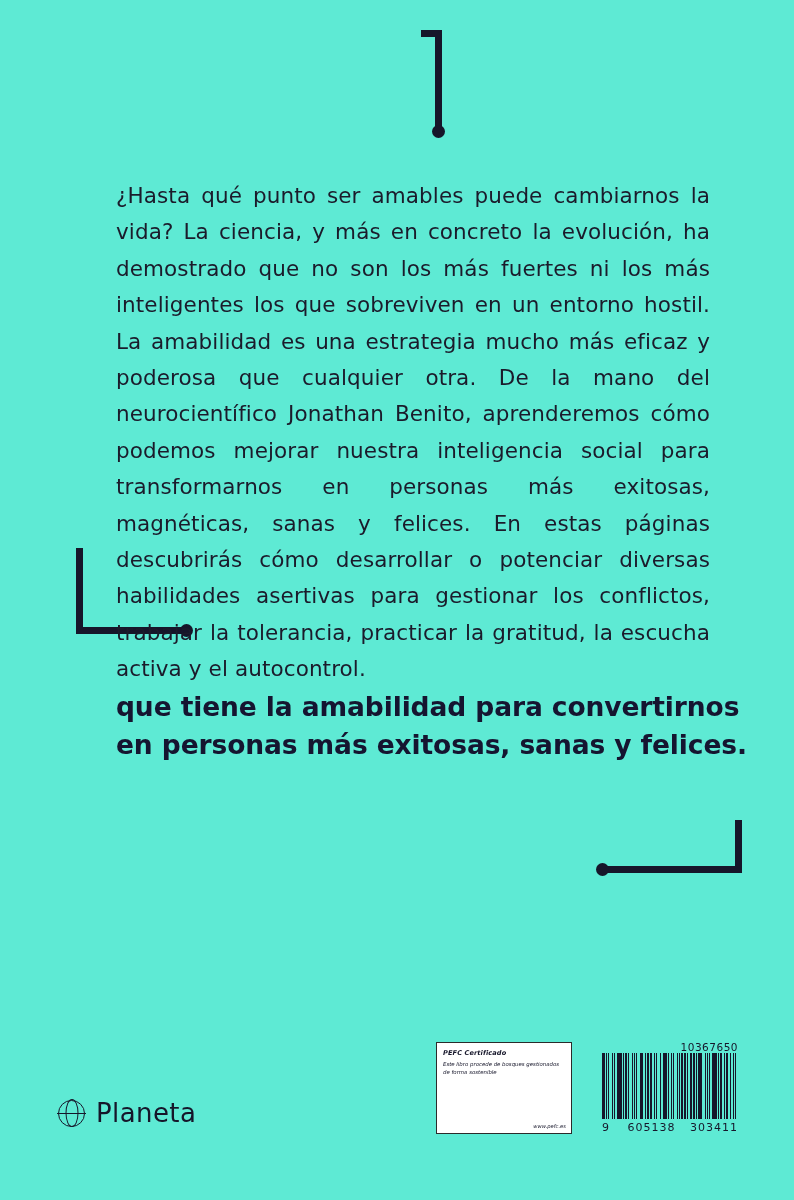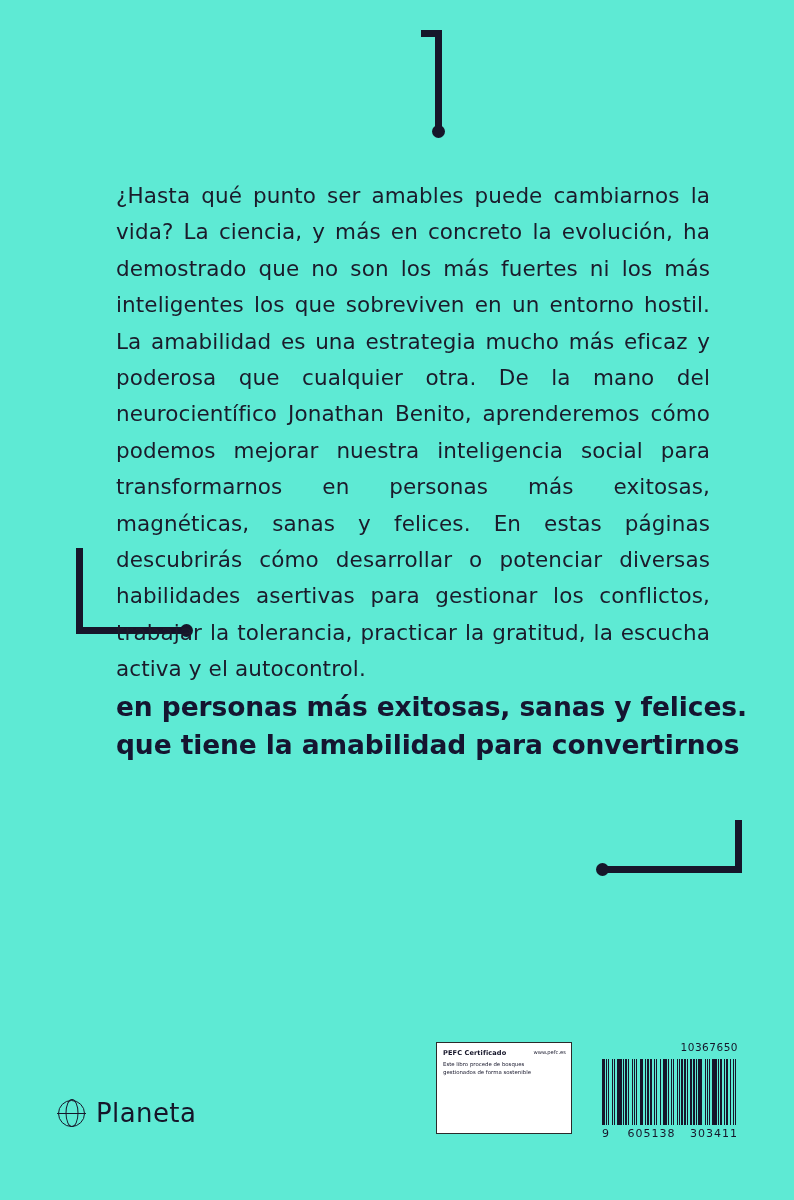--- a/index.html
+++ b/index.html
@@ -258,21 +258,23 @@
     font-family: "DejaVu Sans", sans-serif;
     font-size: 4.6px;
     color: #16162a;
     margin-top: 3px;
     letter-spacing: 0.1px;
   }
   #pefc-right {
     flex: 1;
     padding: 6px 5px 4px 6px;
     display: flex;
+    flex-direction: column;
     justify-content: space-between;
+    font-style: italic;
   }
   #pefc-right .title {
     font-family: "DejaVu Sans", sans-serif;
     font-weight: bold;
     font-size: 6.6px;
     color: #16162a;
     letter-spacing: 0.1px;
   }
   #pefc-right .desc {
     font-family: "DejaVu Sans", sans-serif;
@@ -294,21 +296,20 @@
     left: 602px;
     top: 1041px;
     width: 136px;
   }
   #barcode-top-number {
     font-family: "DejaVu Sans", sans-serif;
     font-size: 10.5px;
     color: #16162a;
     text-align: right;
     letter-spacing: 0.5px;
-    margin-bottom: 6px;
   }
   #barcode-bars {
     height: 66px;
     display: flex;
     align-items: flex-end;
     gap: 0;
     overflow: hidden;
   }
   #barcode-bars span {
     display: block;
@@ -346,22 +347,22 @@
 
   <div class="bracket" id="bracket-lower">
     <div class="arm-h"></div>
     <div class="arm-v"></div>
     <div class="dot"></div>
   </div>
 
   <div id="blurb">¿Hasta qué punto ser amables puede cambiarnos la vida? La ciencia, y más en concreto la evolución, ha demostrado que no son los más fuertes ni los más inteligentes los que sobreviven en un entorno hostil. La amabilidad es una estrategia mucho más eficaz y poderosa que cualquier otra. De la mano del neurocientífico Jonathan Benito, aprenderemos cómo podemos mejorar nuestra inteligencia social para transformarnos en personas más exitosas, magnéticas, sanas y felices. En estas páginas descubrirás cómo desarrollar o potenciar diversas habilidades asertivas para gestionar los conflictos, trabajar la tolerancia, practicar la gratitud, la escucha activa y el autocontrol.</div>
 
   <div id="tagline">
+    <span class="line">que tiene la amabilidad para convertirnos</span>
     <span class="line">en personas más exitosas, sanas y felices.</span>
-    <span class="line">que tiene la amabilidad para convertirnos</span>
   </div>
 
   <div id="publisher">
     <div class="globe"></div>
     <div class="name">Planeta</div>
   </div>
 
   <div id="pefc-box">
     <div id="pefc-right">
       <div>

